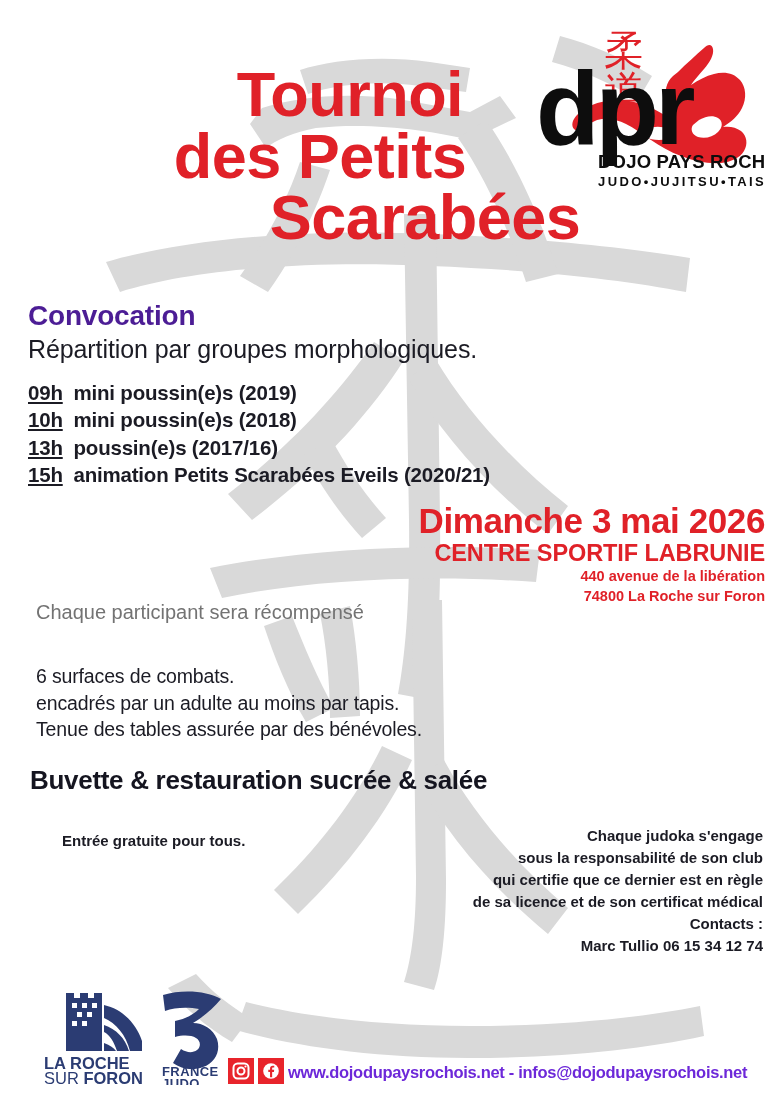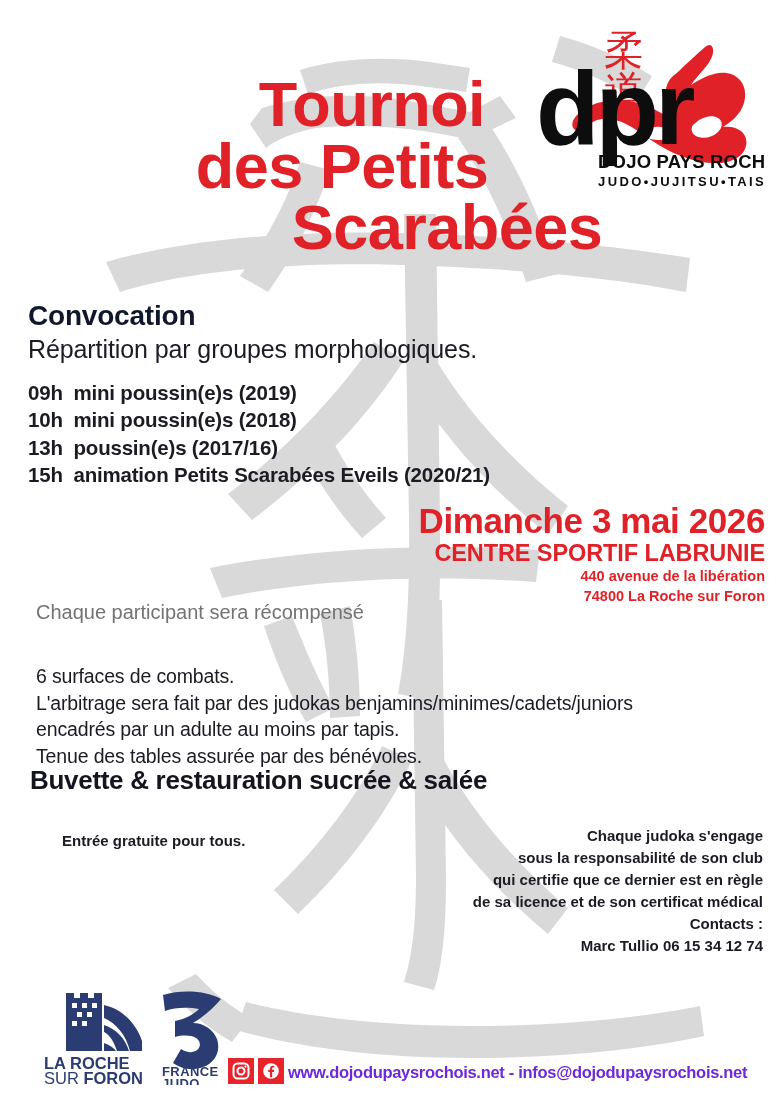--- a/index.html
+++ b/index.html
@@ -34,24 +34,23 @@
     top: 22px;
     width: 238px;
     height: 178px;
     z-index: 3;
   }
 
   
   .title-block {
     position: absolute;
     left: 0;
-    top: 74px;
+    top: 64px;
     width: 640px;
     z-index: 2;
-    margin-left: 22px;
   }
   .title-line {
     color: #E02128;
     font-weight: bold;
     font-size: 63px;
     line-height: 0.98em;
     letter-spacing: -0.5px;
     white-space: nowrap;
     margin: 0;
   }
@@ -62,21 +61,21 @@
   
   #convocation {
     position: absolute;
     left: 28px;
     top: 300px;
     z-index: 2;
   }
   #convocation .conv-head {
     font-size: 28px;
     font-weight: bold;
-    color: #0f172a;
+    color: #4c1d95;
     margin: 0 0 3px 0;
     letter-spacing: -0.2px;
   }
   #convocation .conv-sub {
     font-size: 25px;
     color: #1b1b24;
     margin: 0;
     letter-spacing: -0.1px;
   }
   #schedule {
@@ -86,21 +85,21 @@
     z-index: 2;
   }
   .sched-row {
     font-size: 20.5px;
     font-weight: bold;
     color: #1b1b24;
     line-height: 1.33em;
     white-space: nowrap;
     letter-spacing: -0.2px;
   }
-  .sched-time { display: inline-block; min-width: 40px; }
+  .sched-time { display: inline-block; min-width: 40px; text-decoration: underline; }
 
   
   #event-info {
     position: absolute;
     right: 16px;
     top: 503px;
     text-align: right;
     z-index: 2;
   }
   #event-info .ev-date {
@@ -327,21 +326,20 @@
     <div class="ev-date">Dimanche 3 mai 2026</div>
     <div class="ev-venue">CENTRE SPORTIF LABRUNIE</div>
     <div class="ev-addr">440 avenue de la libération</div>
     <div class="ev-addr">74800 La Roche sur Foron</div>
   </div>
 
   <div id="reward-line">Chaque participant sera récompensé</div>
 
   <div id="details-block">
     <div class="det-line">6 surfaces de combats.</div>
-    <div class="det-line">L'arbitrage sera fait par des judokas benjamins/minimes/cadets/juniors</div>
     <div class="det-line">encadrés par un adulte au moins par tapis.</div>
     <div class="det-line">Tenue des tables assurée par des bénévoles.</div>
   </div>
 
   <div id="buvette">Buvette &amp; restauration sucrée &amp; salée</div>
 
   <div id="entree">Entrée gratuite pour tous.</div>
 
   <div id="disclaimer">
     <div class="dis-line">Chaque judoka s'engage</div>

